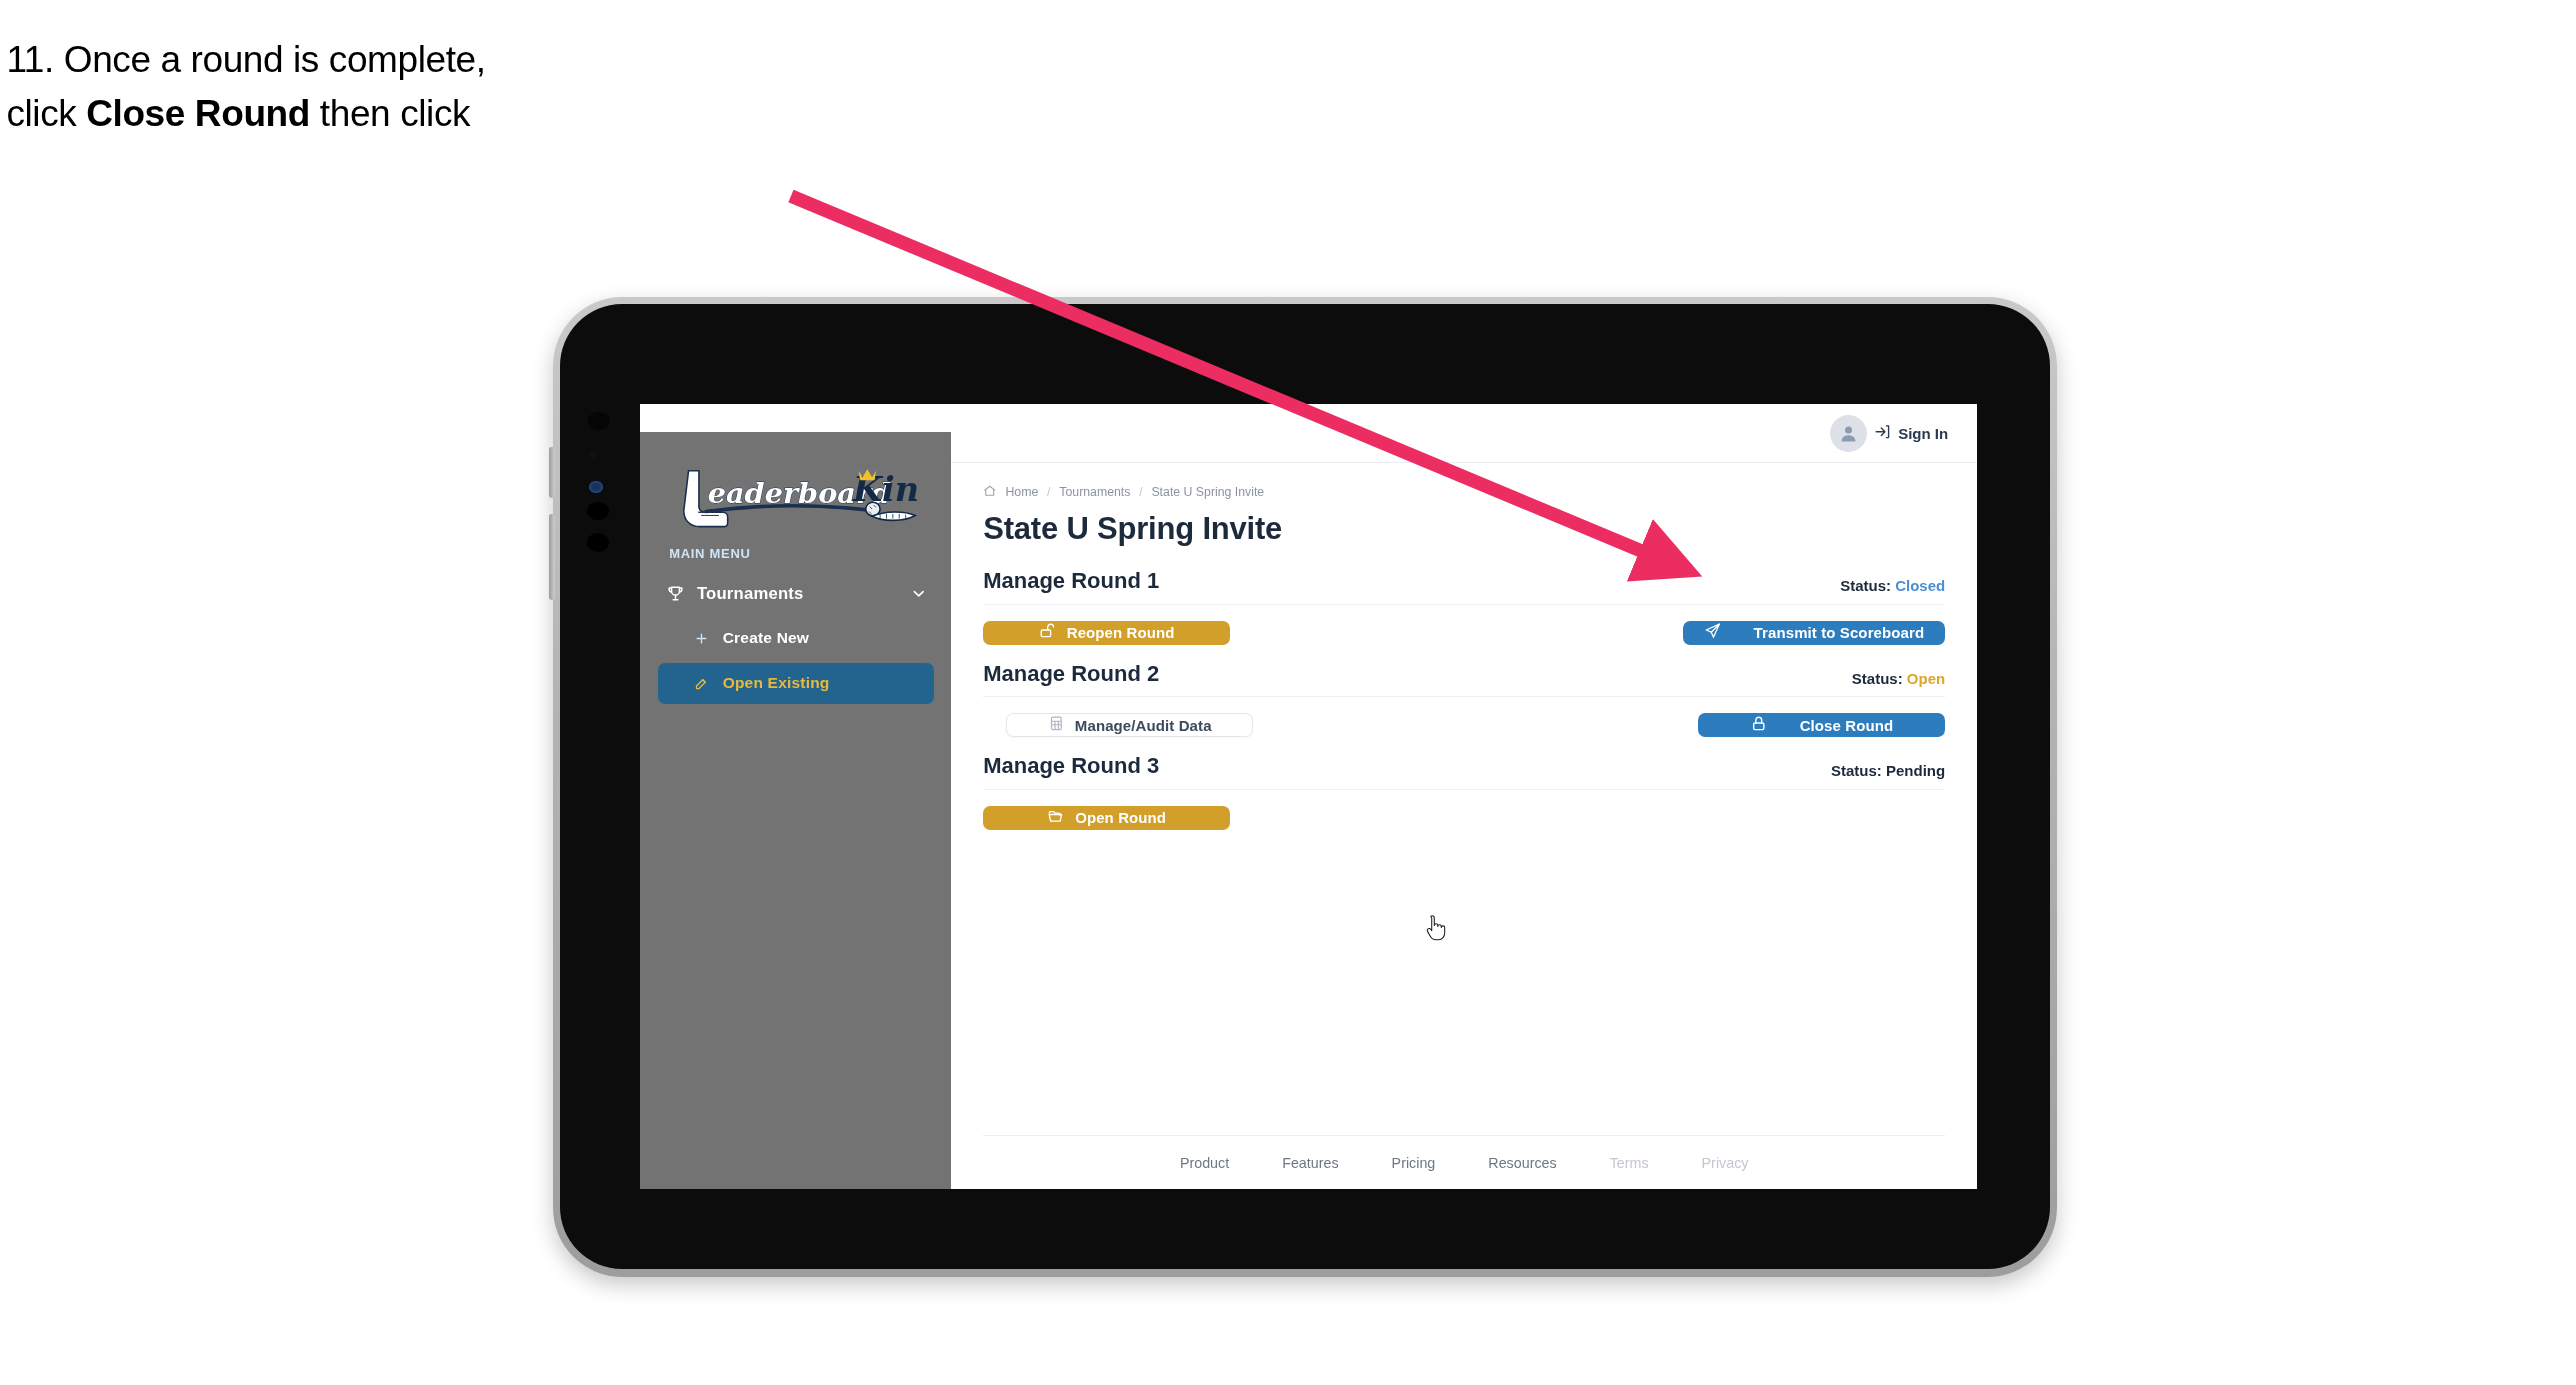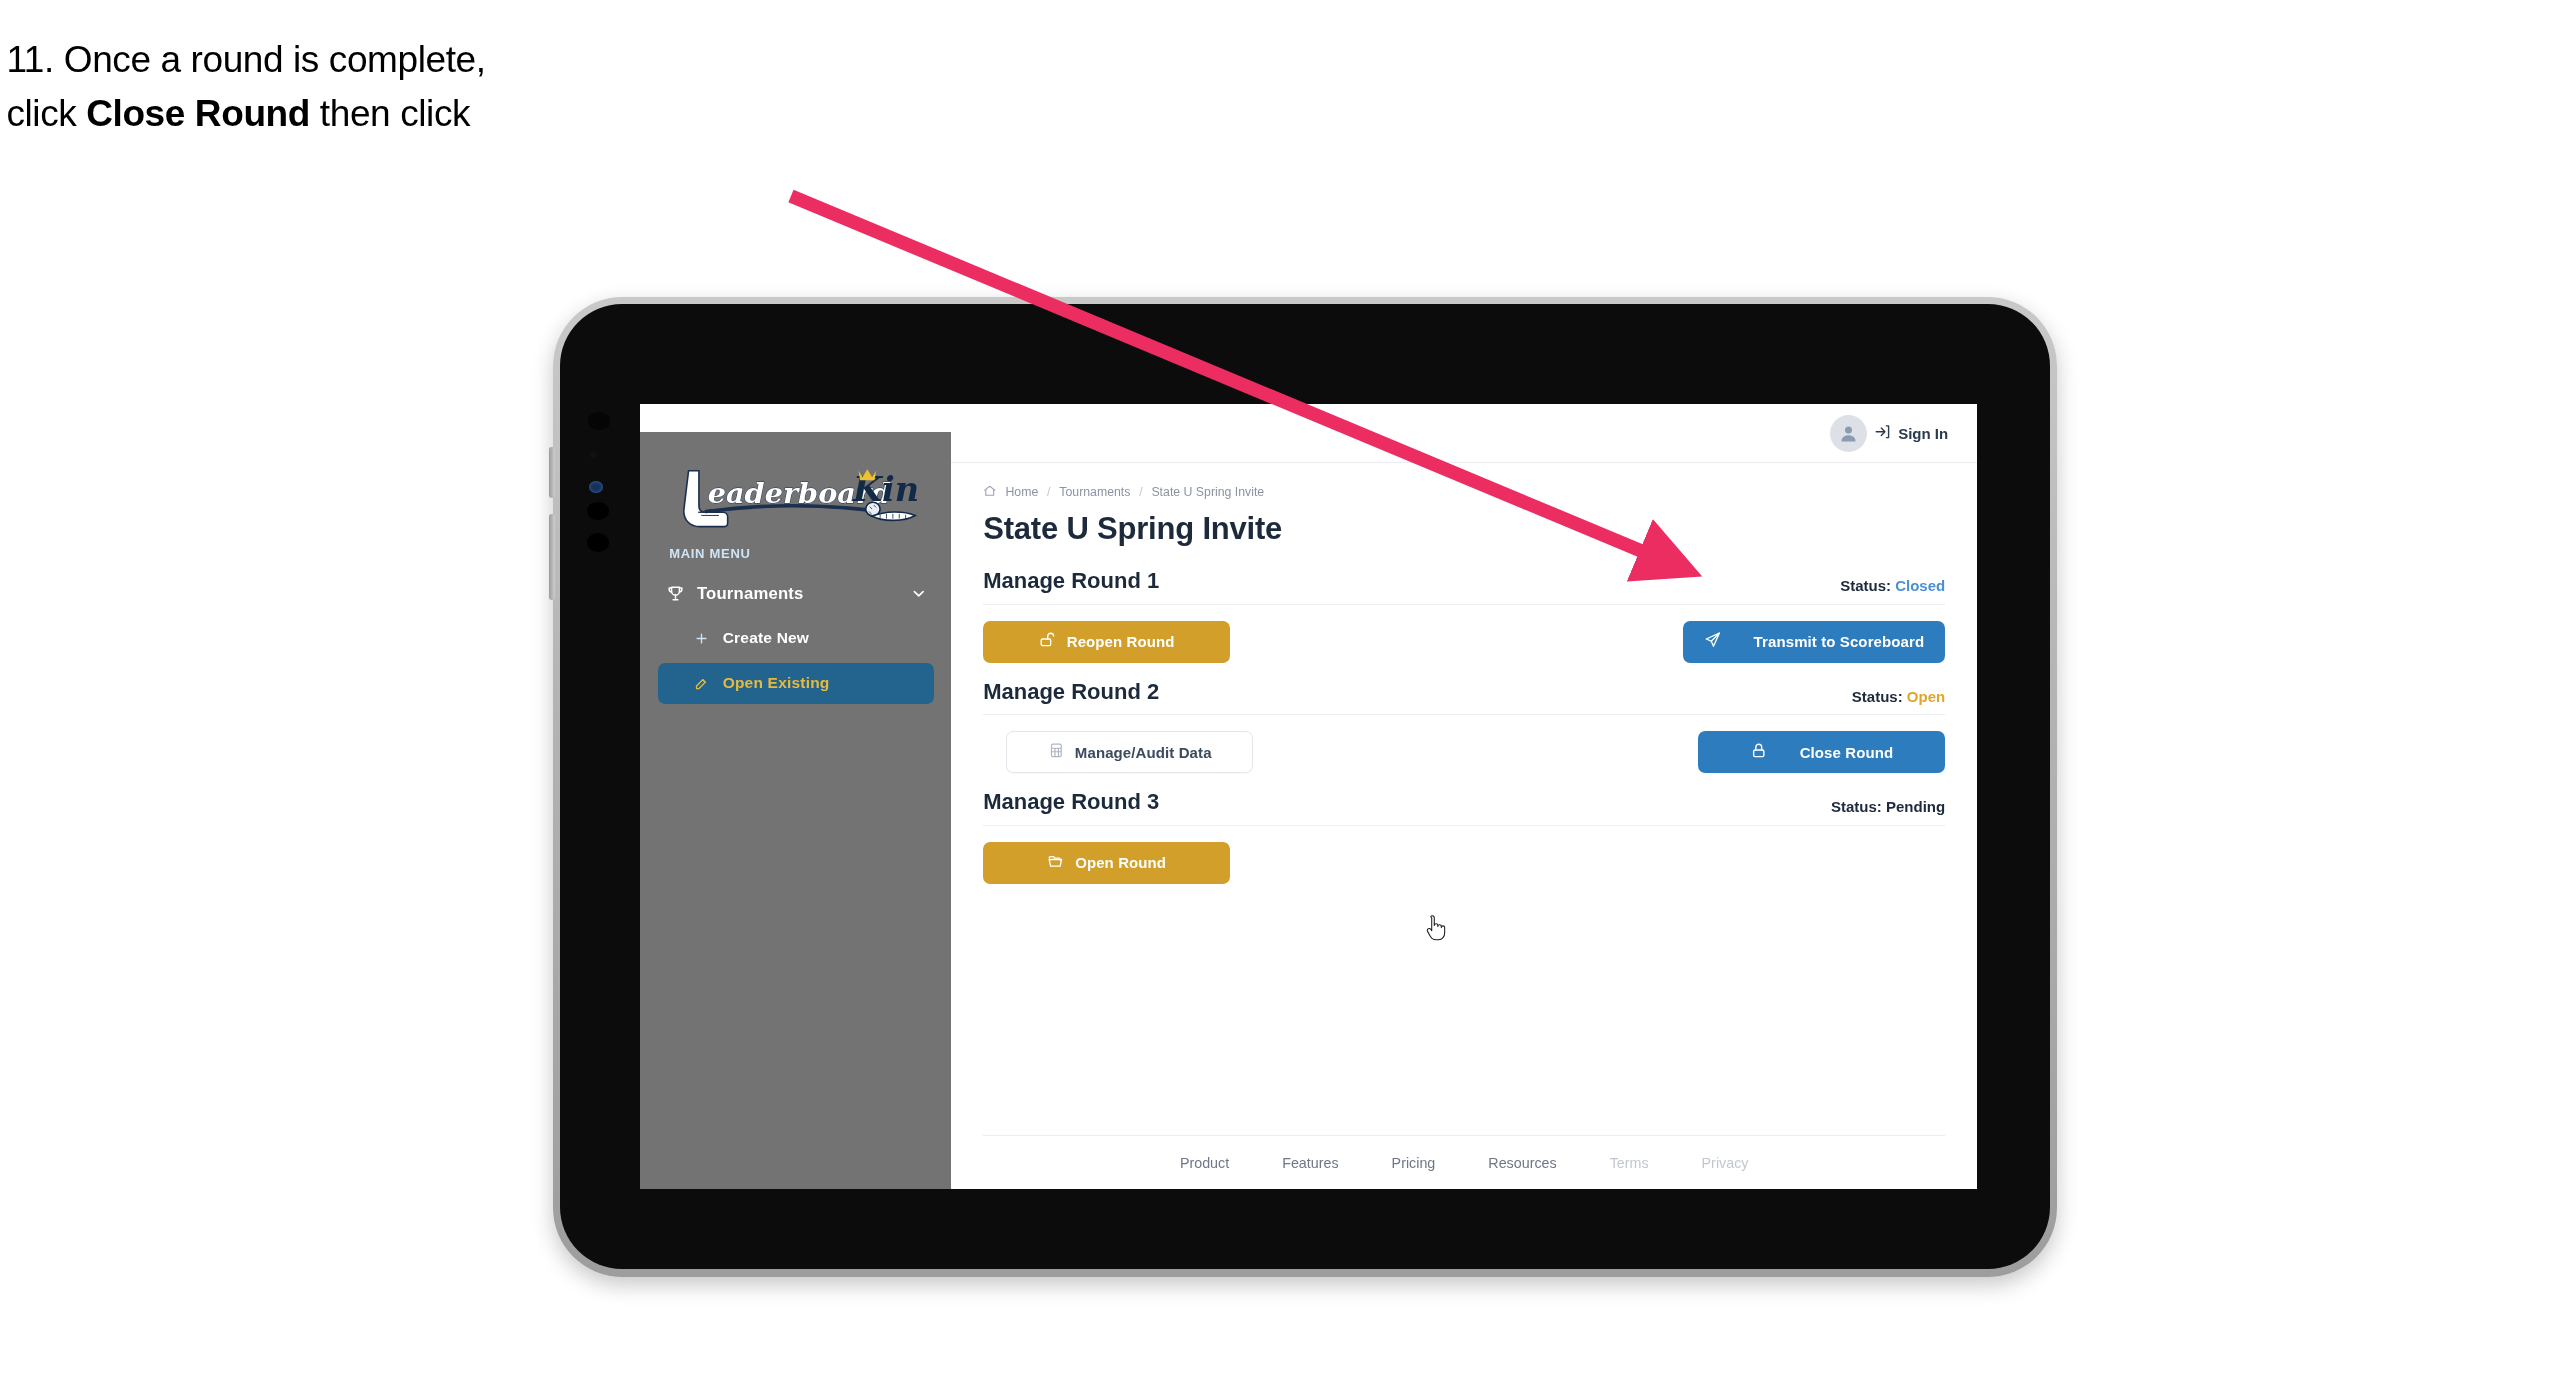--- a/index.html
+++ b/index.html
@@ -248,21 +248,21 @@
     align-items: center;
     justify-content: space-between;
     padding-top: 16px;
   }
 
   .btn {
     display: inline-flex;
     align-items: center;
     justify-content: center;
     gap: 10.4px;
-    height: 42px;
+    height: 24px;
     padding: 0 21px;
     border-radius: 7.2px;
     font-size: 15px;
     font-weight: bold;
     letter-spacing: 0.1px;
     border: none;
     cursor: pointer;
     font-family: "Liberation Sans", sans-serif;
     white-space: nowrap;
   }

